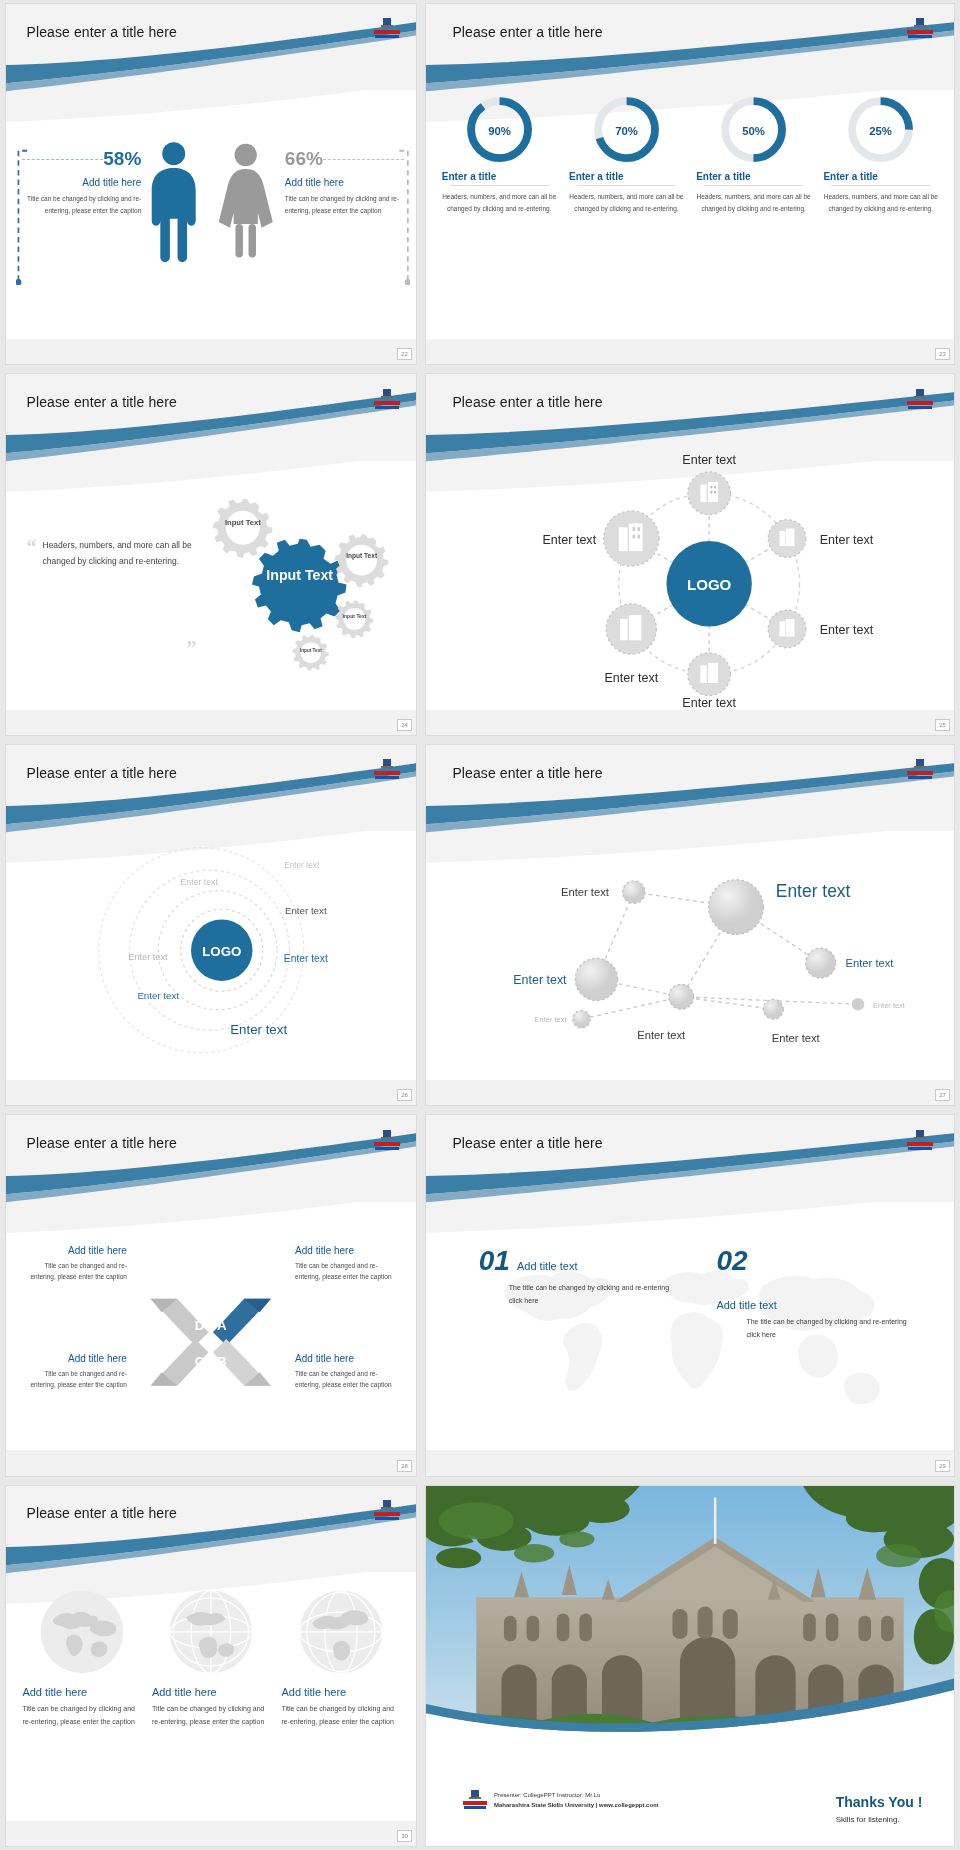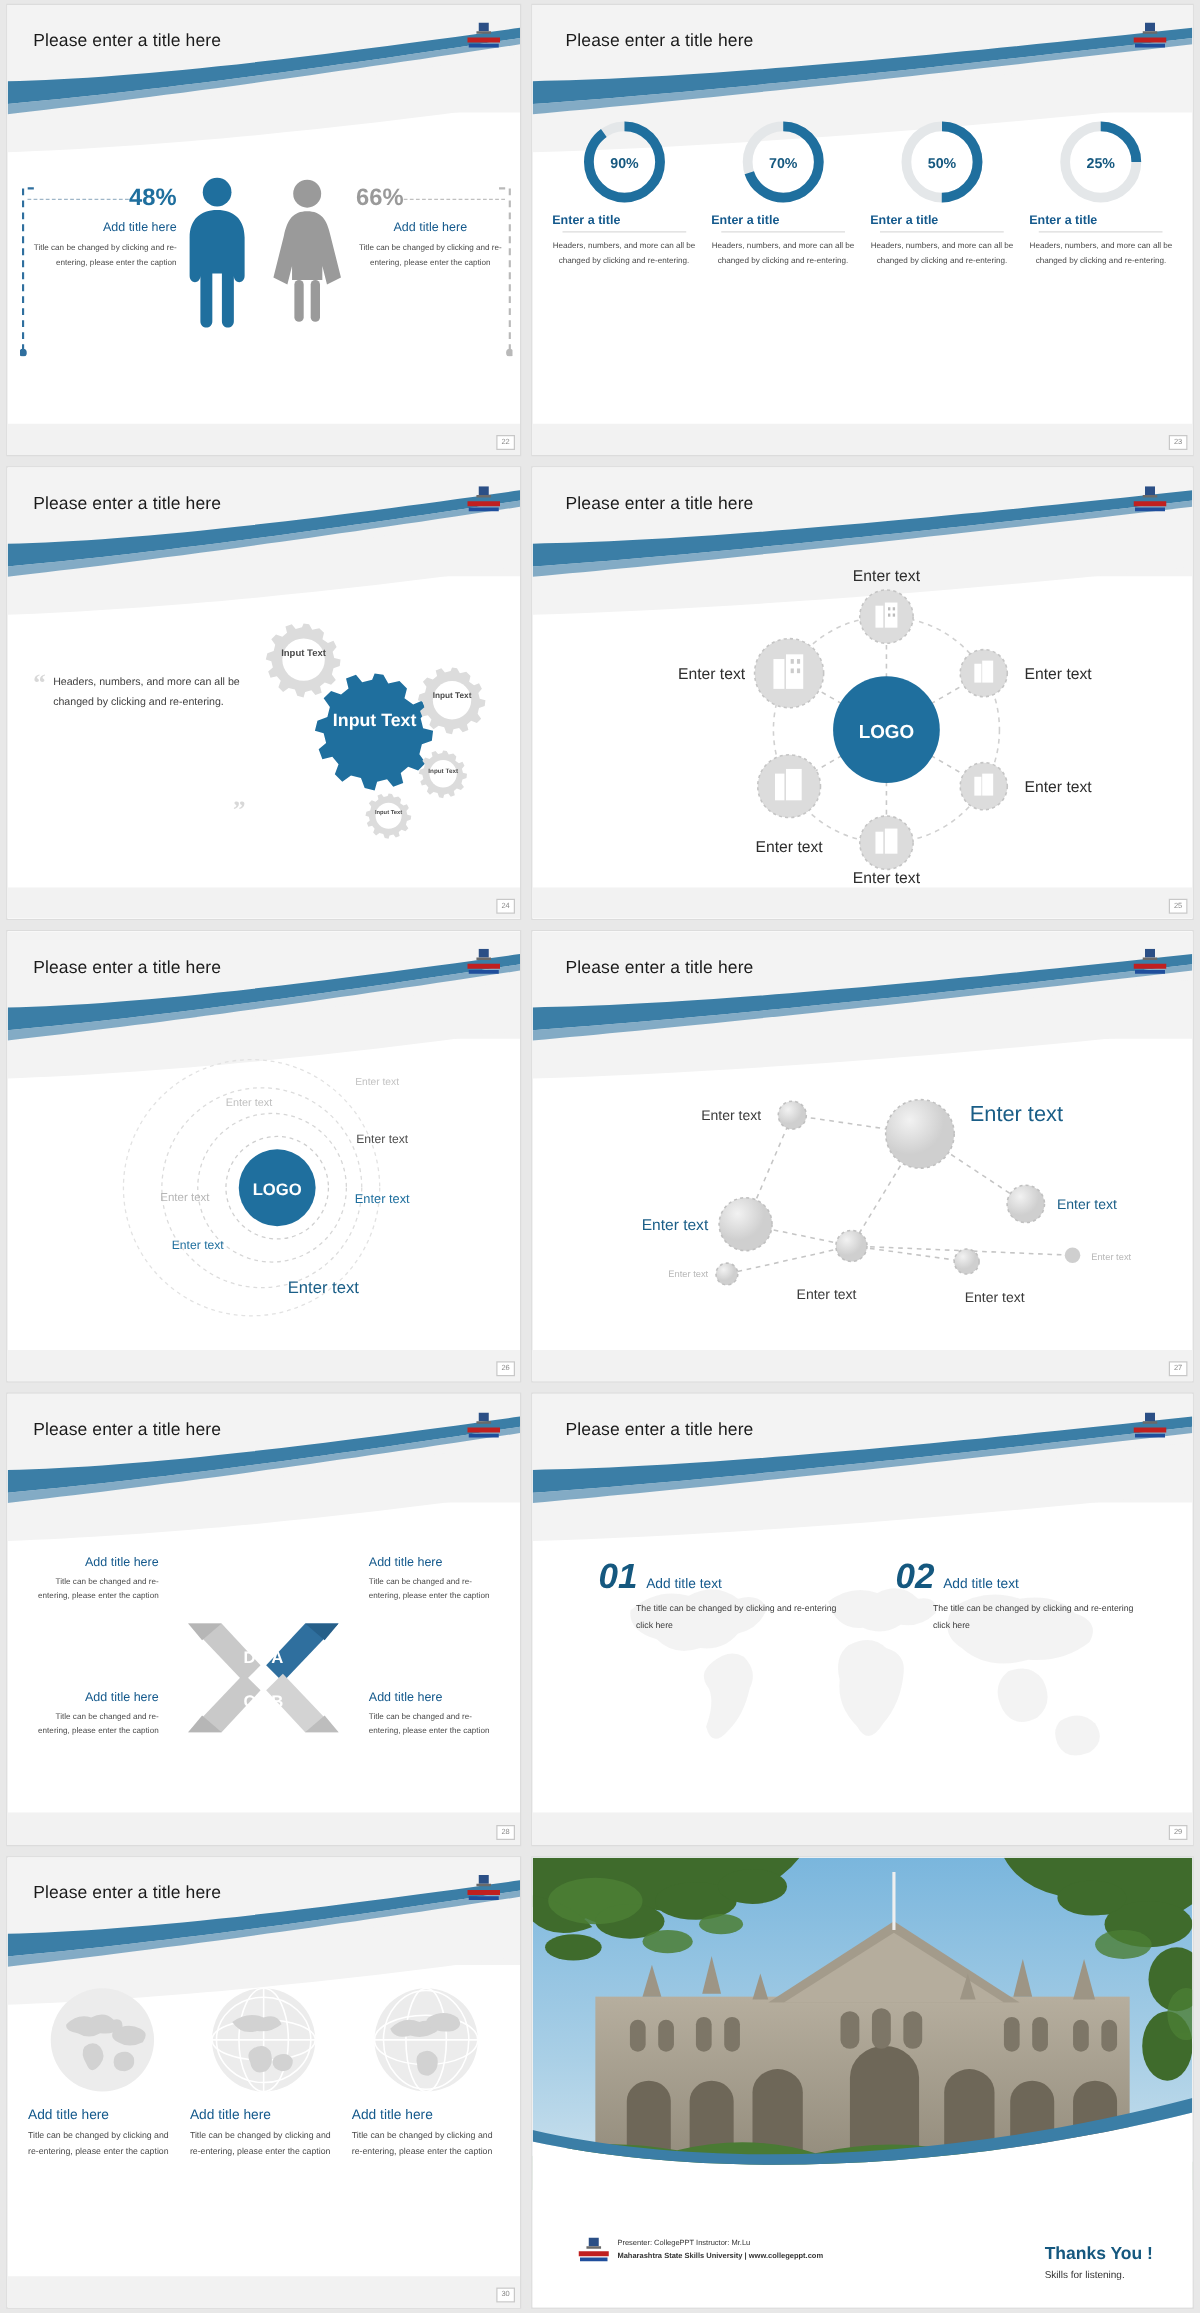--- a/index.html
+++ b/index.html
@@ -106,21 +106,21 @@
             <rect x="2" y="0" width="8" height="7" fill="#2b4f86"></rect>
             <rect x="0" y="7" width="12" height="2" fill="#6a6a6a"></rect>
           </svg>
         <div class="l2"></div>
           <div class="l3"></div>
       </div>
 
       <div style="position:absolute; left:4%; top:40%; width:29%;">
         <div style="display:flex;align-items:center;">
           <div style="flex:1;border-top:1px dashed #9fb6c8;height:1px;"></div>
-          <div class="pct blue">48%</div>
+          <div class="pct blue">58%</div>
         </div>
         <div class="addtitle" style="margin-top:7px;text-align:right;">Add title here</div>
         <div class="body-sm" style="margin-top:5px;text-align:right;">Title can be changed by clicking and re-entering, please enter the caption</div>
       </div>
       <svg style="position:absolute;left:2.5%;top:40%;width:3%;height:38%;" viewBox="0 0 10 100" preserveAspectRatio="none">
         <path d="M9,2 L2,2 L2,98" fill="none" stroke="#2f6f9e" stroke-width="1.4" stroke-dasharray="4,3"></path>
         <circle cx="2" cy="98" r="2.4" fill="#2f6f9e"></circle>
       </svg>
 
       <svg style="position:absolute;left:34%;top:26%;width:14%;height:58%;" viewBox="0 0 60 130">
@@ -128,21 +128,21 @@
         <path d="M30,29 C44,29 53,37 53,52 L53,84 C53,91 44,91 44,84 L44,58 L44,122 C44,129 34,129 34,122 L34,82 L26,82 L26,122 C26,129 16,129 16,122 L16,58 L16,84 C16,91 7,91 7,84 L7,52 C7,37 16,29 30,29 Z" fill="#1f6f9e"></path>
       </svg>
 
       <svg style="position:absolute;left:51%;top:26%;width:15%;height:58%;" viewBox="0 0 66 130">
         <circle cx="33" cy="14" r="12" fill="#9a9a9a"></circle>
         <path d="M33,29 C45,29 50,36 53,50 L62,86 L50,92 L46,76 L46,88 L20,88 L20,76 L16,92 L4,86 L13,50 C16,36 21,29 33,29 Z" fill="#9a9a9a"></path>
         <rect x="22" y="88" width="8" height="36" rx="4" fill="#9a9a9a"></rect>
         <rect x="36" y="88" width="8" height="36" rx="4" fill="#9a9a9a"></rect>
       </svg>
 
-      <div style="position:absolute; right:3%; top:40%; width:29%;text-align:center;">
+      <div style="position:absolute; right:3%; top:40%; width:29%;">
         <div style="display:flex;align-items:center;">
           <div class="pct gray">66%</div>
           <div style="flex:1;border-top:1px dashed #c0c0c0;height:1px;"></div>
         </div>
         <div class="addtitle" style="margin-top:7px;">Add title here</div>
         <div class="body-sm" style="margin-top:5px;">Title can be changed by clicking and re-entering, please enter the caption</div>
       </div>
       <svg style="position:absolute;right:1.5%;top:40%;width:3%;height:38%;" viewBox="0 0 10 100" preserveAspectRatio="none">
         <path d="M1,2 L8,2 L8,98" fill="none" stroke="#b9b9b9" stroke-width="1.4" stroke-dasharray="4,3"></path>
         <circle cx="8" cy="98" r="2.4" fill="#b9b9b9"></circle>
@@ -563,21 +563,21 @@
       </svg>
 
       <div style="position:absolute;left:10%;top:36%;width:38%;">
         <div style="display:flex;align-items:baseline;gap:7px;">
           <span class="num01">01</span>
           <span class="ttl01">Add title text</span>
         </div>
         <div class="txt01" style="margin-top:5px;margin-left:30px;">The title can be changed by clicking and re-entering click here</div>
       </div>
       <div style="position:absolute;left:55%;top:36%;width:38%;">
-        <div style="display:flex;align-items:baseline;gap:7px;">
+        <div style="display:flex;align-items:baseline;gap:22px;flex-direction:column;">
           <span class="num01">02</span>
           <span class="ttl01">Add title text</span>
         </div>
         <div class="txt01" style="margin-top:5px;margin-left:30px;">The title can be changed by clicking and re-entering click here</div>
       </div>
 
       <div class="footer-strip"></div>
       <div class="pagenum">29</div>
     </div>
   </div>

